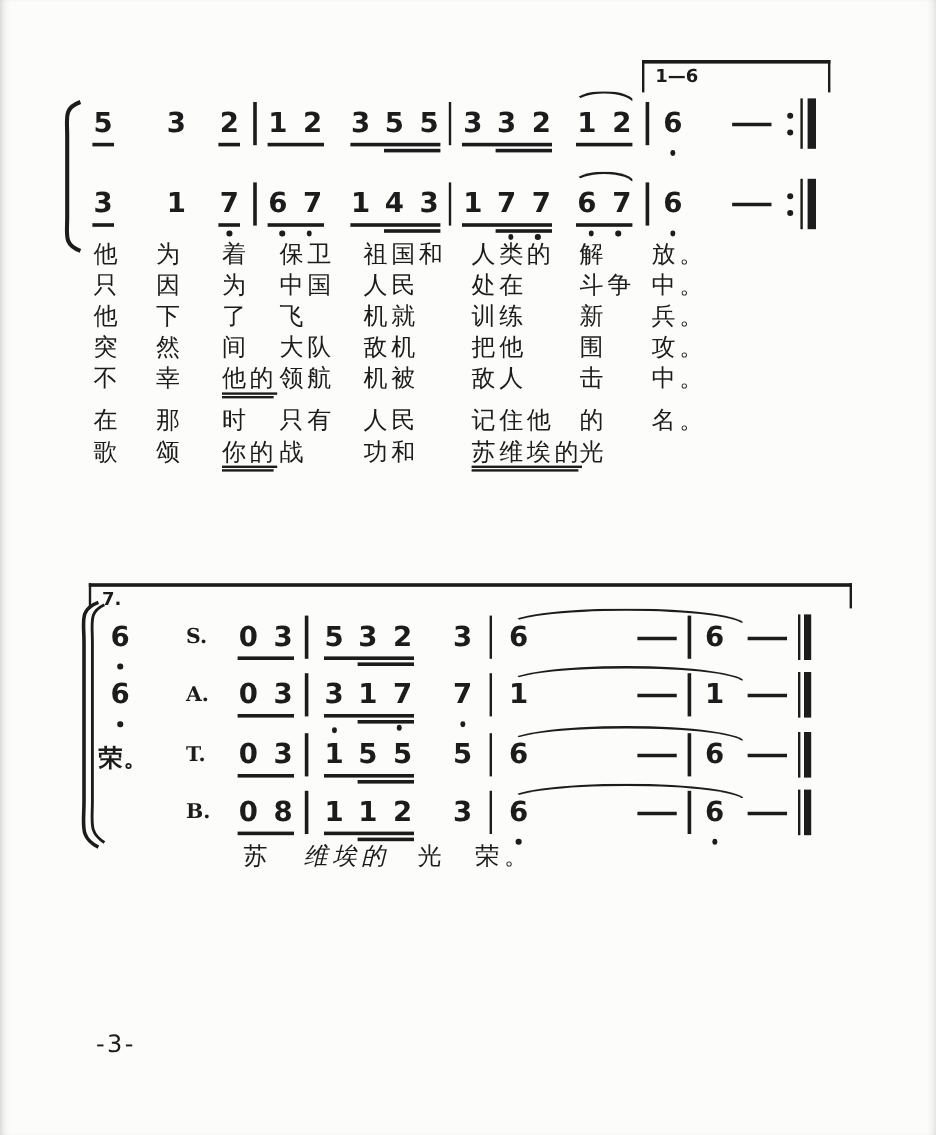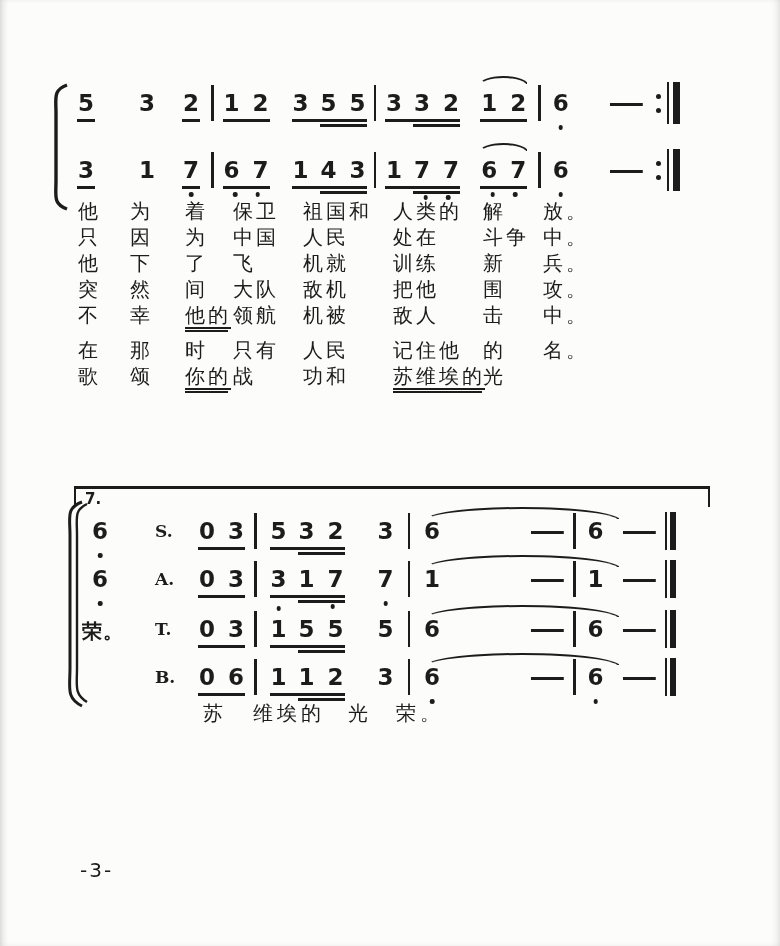--- a/index.html
+++ b/index.html
@@ -53,35 +53,38 @@
   .cell b{font-weight:normal;letter-spacing:3px;}
   .ul2{position:relative;border-bottom:2.4px solid var(--ink);padding-bottom:0px;}
   .ul2::after{content:"";position:absolute;left:0;right:3px;bottom:-5px;height:2.4px;background:var(--ink);}
 
   
   .vrow{position:absolute;left:155px;display:flex;align-items:center;height:30px;}
   .vlabel{width:44px;flex:none;font-family:"DejaVu Serif",serif;font-weight:bold;font-size:17px;}
   .leadtok{position:absolute;}
   .leadlyr{position:absolute;font-size:20px;letter-spacing:1px;}
   .blyrics{position:absolute;display:flex;font-size:20px;white-space:nowrap;}
-  .bc1{width:50px;}.bc2{width:95px;}.bc3{width:48px;}.bc4{width:62px;}
+  .bc1{width:50px;}.bc2{width:95px;font-style:italic;}.bc3{width:48px;}.bc4{width:62px;}
   .blyrics .cell b{letter-spacing:4px;}
 
   .pageno{position:absolute;font-size:20px;letter-spacing:2px;}
   svg.brace{position:absolute;}
 </style>
 </head>
 <body>
 
 <div class="page">
 
   <svg class="brace" style="left:40px;top:82px;" width="34" height="130" viewBox="0 0 34 130">
     <path d="M27,3 C13,8 16,16 16,31 L16,99 C16,114 13,122 27,127" fill="none" stroke="#1c1c1c" stroke-width="3.4"></path>
   </svg>
 
+  <div class="volta" style="left:535px;top:50px;width:153px;height:24px;">
+    <b>1—6</b>
+  </div>
 
   <div class="nrow" style="left:78px;top:88px;">
     <span class="tok" style="margin-right:45px"><b>5</b><i class="ln ln1"></i></span>
     <span class="tok" style="margin-right:28px"><b>3</b></span>
     <span class="tok" style="margin-right:12px"><b>2</b><i class="ln ln1"></i></span>
     <i class="bar" style="margin-right:10px"></i>
     <span class="grp" style="margin-right:24px">
         <span class="tok"><b>1 2</b></span>
         <i class="ln ln1"></i>
       </span>
@@ -311,21 +314,21 @@
     <span class="fin">
         <i class="rthin"></i>
         <i class="rthick"></i>
       </span>
     <i class="bigtie" style="left:268px;width:198px;"></i>
   </div>
 
   <div class="vrow" style="top:662px;">
     <span class="vlabel">B.</span>
     <span class="grp" style="margin-right:10px">
-        <span class="tok"><b>0 6</b></span>
+        <span class="tok"><b>0 8</b></span>
         <i class="ln ln1"></i>
       </span>
     <i class="bar" style="margin-right:14px"></i>
     <span class="grp" style="margin-right:34px">
       <span class="tok"><b>1</b></span>
       <span class="tok"><b>1 2</b><i class="ln ln2"></i></span>
       <i class="ln ln1"></i>
     </span>
     <span class="tok" style="margin-right:14px"><b>3</b></span>
     <i class="bar" style="margin-right:14px"></i>

